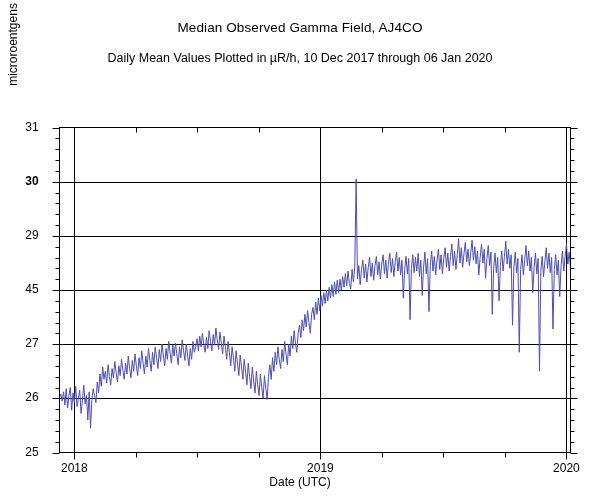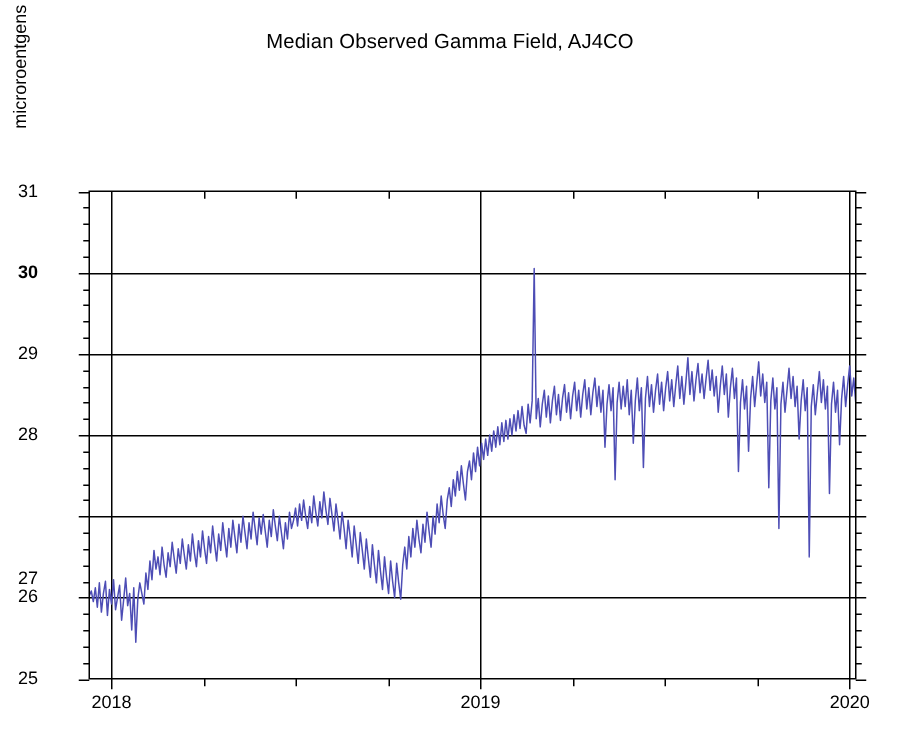--- a/index.html
+++ b/index.html
@@ -64,37 +64,38 @@
     position: absolute;
     left: 0;
     top: 463px;
     width: 600px;
     text-align: center;
     font-size: 12px;
   }
   .tick-label-y {
     position: absolute;
     width: 40px;
-    text-align: left;
+    text-align: center;
     font-size: 12px;
   }
   .tick-label-x {
     position: absolute;
     width: 60px;
     text-align: center;
     font-size: 12px;
   }
 </style>
 </head>
 <body>
 
 <div id="figure">
 
   <div class="title-block" id="title-main">Median Observed Gamma Field, AJ4CO</div>
 
+  <div class="title-block" id="title-sub">Daily Mean Values Plotted in µR/h, 10 Dec 2017 through 06 Jan 2020</div>
 
 
   <svg id="plot-svg" width="600" height="496">
     <g id="grid-layer">
         <line x1="59.5" y1="386.5" x2="570.5" y2="386.5" stroke="#000000" stroke-width="1"></line>
         <line x1="59.5" y1="332.5" x2="570.5" y2="332.5" stroke="#000000" stroke-width="1"></line>
         <line x1="59.5" y1="278.5" x2="570.5" y2="278.5" stroke="#000000" stroke-width="1"></line>
         <line x1="59.5" y1="224.5" x2="570.5" y2="224.5" stroke="#000000" stroke-width="1"></line>
         <line x1="59.5" y1="170.5" x2="570.5" y2="170.5" stroke="#000000" stroke-width="1"></line>
         <line x1="74.5" y1="115.5" x2="74.5" y2="440.5" stroke="#000000" stroke-width="1"></line>
@@ -185,26 +186,27 @@
           <clipPath id="plotclip">
             <rect x="59.5" y="115.5" width="511" height="325"></rect>
           </clipPath>
         </defs>
         <path d="M59.50 385.25 L60.85 382.00 L62.21 389.04 L63.56 379.83 L64.89 392.83 L66.24 376.58 L67.60 396.08 L68.95 383.62 L70.30 375.50 L71.63 398.25 L72.98 380.92 L74.34 390.67 L75.69 374.42 L77.04 394.46 L78.37 386.33 L79.73 378.21 L81.08 401.50 L82.43 387.96 L83.79 373.33 L85.12 391.75 L86.47 383.62 L87.82 408.00 L89.18 379.83 L90.53 416.13 L91.86 387.42 L93.21 376.58 L94.56 383.62 L95.92 390.67 L97.27 370.08 L98.60 380.92 L99.95 361.96 L101.31 374.42 L102.66 354.92 L103.99 367.37 L105.34 359.25 L106.69 371.17 L108.05 352.75 L109.40 364.67 L110.73 372.79 L112.08 356.54 L113.44 365.75 L114.79 349.50 L116.14 360.33 L117.47 370.08 L118.83 353.83 L120.18 363.58 L121.53 347.33 L122.89 358.17 L124.21 367.37 L125.57 351.13 L126.92 361.96 L128.27 344.08 L129.63 356.54 L130.96 365.75 L132.31 348.42 L133.66 359.25 L135.02 341.92 L136.37 353.83 L137.70 363.58 L139.05 345.71 L140.41 356.54 L141.76 338.67 L143.11 351.13 L144.44 361.96 L145.79 344.08 L147.15 354.92 L148.50 336.50 L149.83 348.42 L151.18 359.25 L152.54 340.29 L153.89 352.75 L155.24 334.88 L156.57 345.71 L157.93 356.54 L159.28 337.58 L160.63 349.50 L161.99 332.17 L163.31 343.00 L164.67 353.83 L166.02 336.50 L167.37 347.33 L168.73 329.46 L170.06 340.29 L171.41 351.13 L172.76 333.25 L174.12 344.08 L175.47 331.08 L176.80 341.92 L178.15 352.75 L179.51 334.88 L180.86 345.71 L182.21 327.83 L183.54 338.67 L184.89 348.42 L186.25 332.17 L187.60 343.00 L188.95 353.83 L190.28 336.50 L191.64 347.33 L192.99 329.46 L194.34 340.29 L195.70 334.88 L197.02 326.75 L198.38 338.67 L199.73 324.04 L201.08 334.88 L202.41 321.33 L203.77 332.17 L205.12 340.29 L206.47 325.67 L207.83 336.50 L209.16 318.63 L210.51 329.46 L211.86 338.67 L213.22 322.42 L214.57 333.25 L215.90 315.92 L217.25 327.83 L218.60 337.58 L219.96 320.25 L221.31 331.08 L222.64 341.92 L223.99 324.04 L225.35 334.88 L226.70 347.33 L228.05 329.46 L229.38 340.29 L230.74 353.83 L232.09 334.88 L233.44 345.71 L234.80 359.25 L236.12 338.67 L237.48 351.13 L238.83 363.58 L240.18 343.00 L241.54 354.92 L242.87 367.37 L244.22 347.33 L245.57 360.33 L246.93 372.79 L248.26 351.13 L249.61 364.67 L250.96 376.58 L252.32 354.92 L253.67 369.00 L255.00 380.92 L256.35 359.25 L257.70 372.79 L259.06 383.62 L260.41 361.96 L261.74 375.50 L263.09 386.33 L264.45 363.58 L265.80 376.58 L267.15 387.42 L268.48 364.67 L269.84 352.75 L271.19 367.37 L272.54 345.71 L273.90 359.25 L275.22 340.29 L276.58 352.75 L277.93 334.88 L279.28 347.33 L280.64 356.54 L281.97 337.58 L283.32 349.50 L284.67 329.46 L286.03 341.92 L287.38 352.75 L288.71 332.17 L290.06 344.08 L291.41 324.04 L292.77 336.50 L294.12 318.63 L295.45 331.08 L296.80 340.29 L298.16 321.33 L299.51 313.21 L300.84 325.67 L302.19 307.79 L303.55 318.63 L304.90 302.38 L306.25 314.83 L307.58 298.58 L308.93 310.50 L310.29 321.33 L311.64 302.38 L312.99 295.33 L314.32 307.79 L315.68 289.92 L317.03 302.38 L318.38 286.12 L319.74 298.58 L321.07 283.42 L322.42 294.25 L323.77 280.71 L325.13 291.54 L326.48 278.00 L327.81 288.83 L329.16 275.29 L330.51 286.12 L331.87 272.58 L333.22 284.50 L334.55 269.88 L335.90 282.33 L337.26 268.25 L338.61 280.71 L339.96 267.17 L341.29 278.00 L342.65 264.46 L344.00 275.29 L345.35 261.75 L346.68 273.67 L348.03 259.04 L349.39 271.50 L350.74 276.92 L352.09 257.42 L353.42 269.88 L354.78 255.25 L356.13 166.96 L357.48 267.17 L358.84 253.63 L360.16 272.58 L361.52 257.42 L362.87 248.21 L364.22 266.08 L365.58 252.00 L366.91 269.88 L368.26 255.25 L369.61 245.50 L370.97 264.46 L372.32 250.92 L373.65 268.25 L375.00 253.63 L376.36 244.42 L377.71 262.83 L379.06 249.83 L380.39 267.17 L381.74 252.00 L383.10 242.79 L384.45 261.75 L385.80 248.21 L387.13 266.08 L388.49 250.92 L389.84 241.17 L391.19 260.67 L392.55 246.58 L393.88 264.46 L395.23 249.83 L396.58 240.08 L397.94 259.04 L399.26 245.50 L400.62 262.83 L401.97 248.21 L403.32 286.12 L404.68 257.42 L406.01 244.42 L407.36 261.75 L408.71 246.58 L410.07 307.79 L411.42 256.33 L412.75 242.79 L414.10 260.67 L415.46 245.50 L416.81 259.04 L418.16 241.17 L419.49 264.46 L420.84 248.21 L422.20 283.42 L423.55 255.25 L424.90 240.08 L426.23 261.75 L427.59 246.58 L428.94 299.67 L430.29 253.63 L431.65 239.00 L432.98 259.04 L434.33 244.42 L435.68 262.83 L437.04 248.21 L438.39 237.38 L439.72 257.42 L441.07 242.79 L442.42 261.75 L443.78 246.58 L445.11 235.75 L446.46 255.25 L447.81 241.17 L449.17 259.04 L450.52 244.42 L451.85 231.96 L453.20 253.63 L454.55 239.00 L455.91 257.42 L457.26 242.79 L458.59 226.54 L459.94 250.92 L461.30 235.75 L462.65 255.25 L464.00 241.17 L465.33 230.33 L466.69 249.83 L468.04 237.38 L469.39 253.63 L470.75 240.08 L472.07 228.17 L473.43 248.21 L474.78 234.67 L476.13 252.00 L477.49 239.00 L478.82 262.83 L480.17 245.50 L481.52 231.96 L482.88 250.92 L484.23 237.38 L485.56 266.08 L486.91 246.58 L488.27 233.58 L489.62 253.63 L490.97 240.08 L492.30 302.38 L493.65 256.33 L495.01 241.17 L496.36 260.67 L497.69 245.50 L499.04 288.83 L500.40 253.63 L501.75 239.00 L503.10 259.04 L504.43 244.42 L505.79 229.25 L507.14 252.00 L508.49 237.38 L509.85 256.33 L511.17 242.79 L512.53 313.21 L513.88 255.25 L515.23 240.08 L516.59 260.67 L517.92 246.58 L519.27 340.29 L520.62 257.42 L521.98 242.79 L523.33 262.83 L524.66 248.21 L526.01 233.58 L527.37 253.63 L528.72 239.00 L530.07 259.04 L531.40 245.50 L532.75 280.71 L534.11 255.25 L535.46 241.17 L536.81 261.75 L538.14 246.58 L539.50 359.25 L540.85 259.04 L542.20 244.42 L543.53 264.46 L544.88 249.83 L546.24 235.75 L547.59 256.33 L548.94 241.17 L550.27 260.67 L551.63 245.50 L552.98 317.00 L554.33 257.42 L555.69 242.79 L557.02 262.83 L558.37 248.21 L559.72 284.50 L561.08 253.63 L562.43 239.00 L563.76 259.04 L565.11 244.42 L566.46 231.96 L567.82 252.00 L569.17 240.08 L570.50 256.33" fill="none" stroke="#4d4db5" stroke-width="1" stroke-linejoin="round" clip-path="url(#plotclip)"></path>
       </g>
     <rect id="plot-frame" x="59.5" y="115.5" width="511" height="325" fill="none" stroke="#000000" stroke-width="1"></rect>
   </svg>
 
   <div id="ylabel">microroentgens per hour (µR/h)</div>
+  <div id="xlabel">Date (UTC)</div>
 
   <div id="ytick-labels">
       <div class="tick-label-y" style="left: 12px; top: 432.5px;">25</div>
       <div class="tick-label-y" style="left: 12px; top: 378.333px;">26</div>
-      <div class="tick-label-y" style="left: 12px; top: 324.167px; margin-top: 42px;">27</div>
-      <div class="tick-label-y" style="left: 12px; top: 270px;">28</div>
+      <div class="tick-label-y" style="left: 12px; top: 324.167px;">27</div>
+      <div class="tick-label-y" style="left: 12px; top: 270px;">45</div>
       <div class="tick-label-y" style="left: 12px; top: 215.833px;">29</div>
       <div class="tick-label-y" style="left: 12px; top: 161.667px; font-weight: bold;">30</div>
       <div class="tick-label-y" style="left: 12px; top: 107.5px;">31</div>
     </div>
   <div id="xtick-labels">
       <div class="tick-label-x" style="left: 44.3376px; top: 448.5px;">2018</div>
       <div class="tick-label-x" style="left: 290.401px; top: 448.5px;">2019</div>
       <div class="tick-label-x" style="left: 536.465px; top: 448.5px;">2020</div>
     </div>
 

